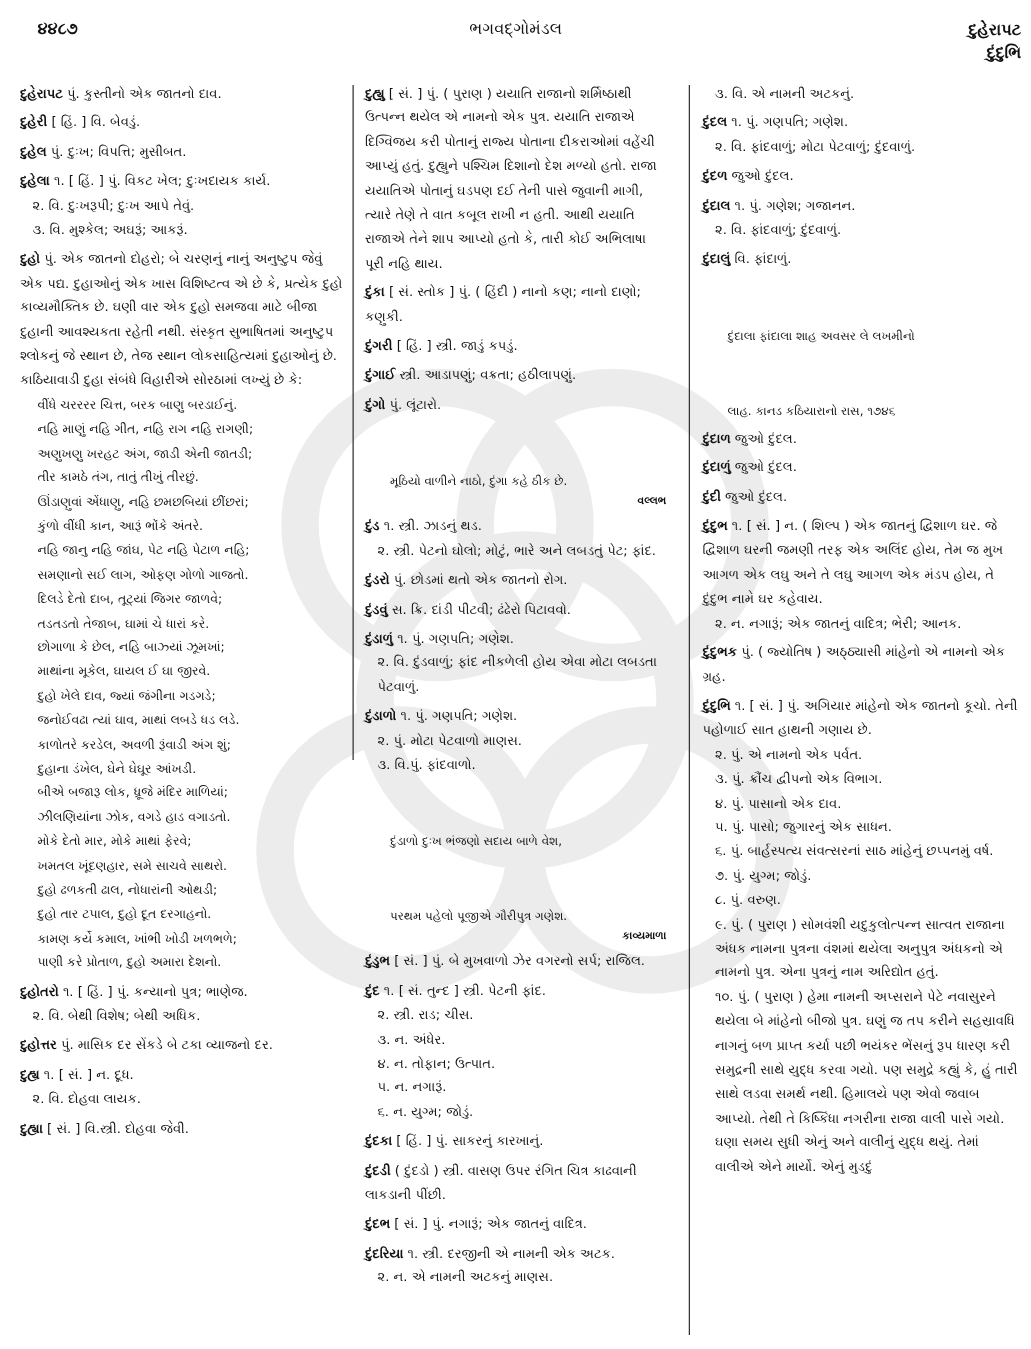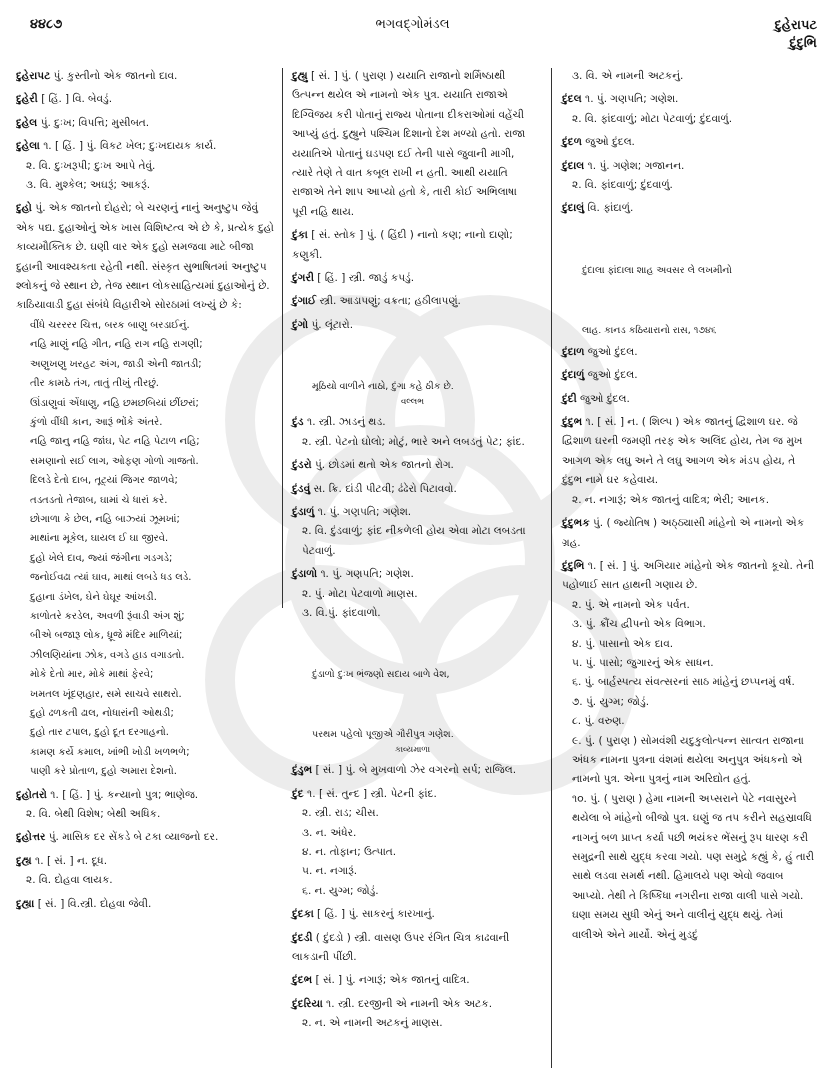--- a/index.html
+++ b/index.html
@@ -20,21 +20,21 @@
   .columns {
     position: absolute; top: 66px; left: 16px; width: 800px; height: 1000px;
     display: flex;
   }
   .col { font-size: 10.5px; line-height: 19.4px; box-sizing: border-box; overflow: hidden; }
   .entry { margin-bottom: 4px; }
   .hw { font-weight: bold; }
   .sense { padding-left: 10px; }
   .verse { padding-left: 14px; font-size: 10px; line-height: 19.4px; }
   .verse-tight { padding-left: 20px; font-size: 9.5px; line-height: 16px; margin-top: 44px; }
-  .attrib { text-align: center; font-size: 8.5px; font-weight: normal; line-height: 14px; }
+  .attrib { text-align: right; font-size: 8.5px; font-weight: bold; line-height: 14px; }
   .vline { position: absolute; width: 1px; background: #333; }
 </style>
 </head>
 <body>
 
 <svg class="watermark" viewBox="0 0 440 560">
   <circle cx="150" cy="160" r="110" fill="none" stroke="#000" stroke-width="30"></circle>
   <circle cx="290" cy="160" r="110" fill="none" stroke="#000" stroke-width="30"></circle>
   <circle cx="220" cy="300" r="120" fill="none" stroke="#000" stroke-width="30"></circle>
   <circle cx="120" cy="420" r="100" fill="none" stroke="#000" stroke-width="30"></circle>
@@ -78,22 +78,22 @@
         <div class="verse">ઊંડાણુવાં એંધાણુ, નહિ છમછબિયાં છીંછરાં;</div>
         <div class="verse">કુંળો વીંધી કાન, આરૂં ભોંકે અંતરે.</div>
         <div class="verse">નહિ જાનુ નહિ જાંઘ, પેટ નહિ પેટાળ નહિ;</div>
         <div class="verse">સમણાનો સઈ લાગ, ઓફણ ગોળો ગાજતો.</div>
         <div class="verse">દિલડે દેતો દાબ, તૂટ્યાં જિગર જાળવે;</div>
         <div class="verse">તડતડતો તેજાબ, ઘામાં ચે ધારાં કરે.</div>
         <div class="verse">છોગાળા કે છેલ, નહિ બાઝ્યાં ઝૂમખાં;</div>
         <div class="verse">માથાંના મૂકેલ, ઘાયલ ઈ ઘા જીરવે.</div>
         <div class="verse">દુહો ખેલે દાવ, જ્યાં જંગીના ગડગડે;</div>
         <div class="verse">જનોઈવઢા ત્યાં ઘાવ, માથાં લબડે ધડ લડે.</div>
+        <div class="verse">કાળોતરે કરડેલ, અવળી રૂંવાડી અંગ શું;</div>
         <div class="verse">દુહાના ડંખેલ, ઘેને ઘેઘૂર આંખડી.</div>
-        <div class="verse">કાળોતરે કરડેલ, અવળી રૂંવાડી અંગ શું;</div>
         <div class="verse">બીએ બજારૂ લોક, ધ્રૂજે મંદિર માળિયાં;</div>
         <div class="verse">ઝીલણિયાંના ઝોક, વગડે હાડ વગાડતો.</div>
         <div class="verse">મોકે દેતો માર, મોકે માથાં ફેરવે;</div>
         <div class="verse">ખમતલ ખૂંદણહાર, સમે સાચવે સાથરો.</div>
         <div class="verse">દુહો ઢળકતી ઢાલ, નોધારાંની ઓથડી;</div>
         <div class="verse">દુહો તાર ટપાલ, દુહો દૂત દરગાહનો.</div>
         <div class="verse">કામણ કર્યે કમાલ, ખાંભી ખોડી ખળભળે;</div>
         <div class="verse">પાણી કરે પ્રોતાળ, દુહો અમારા દેશનો.</div>
       </div>
       <div class="entry">

